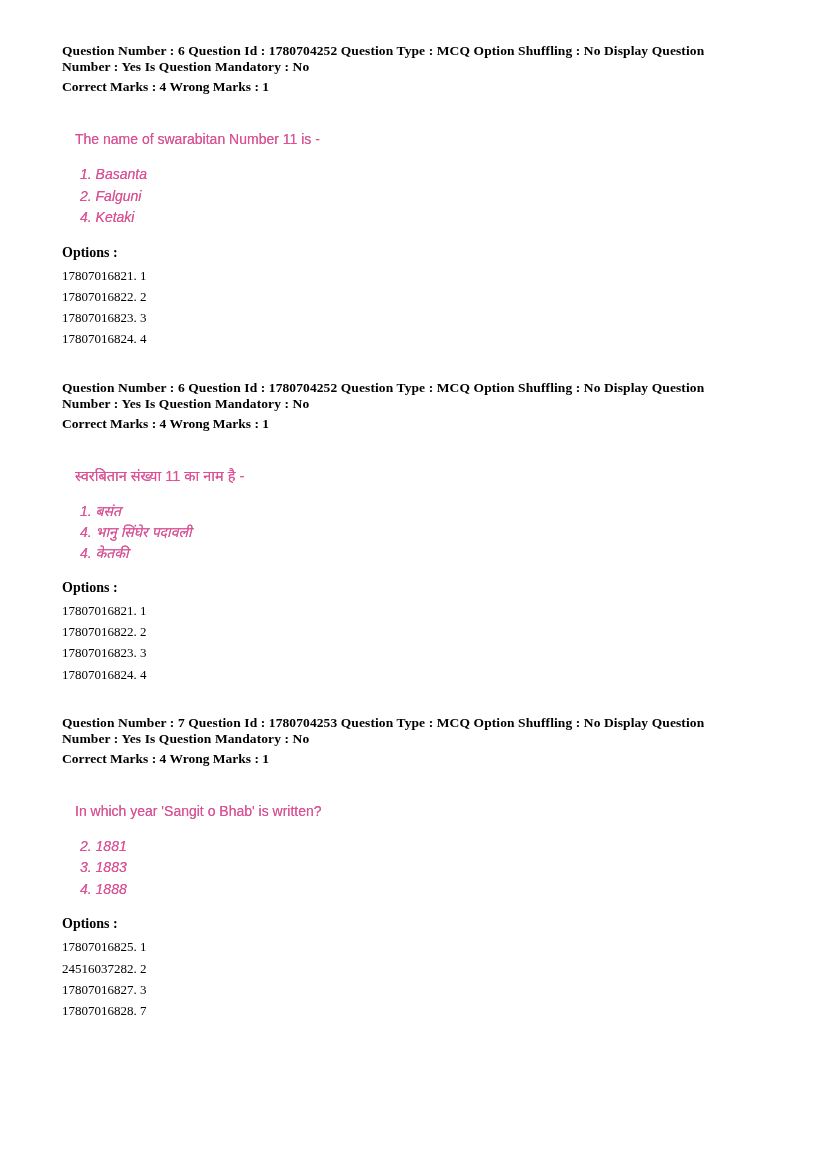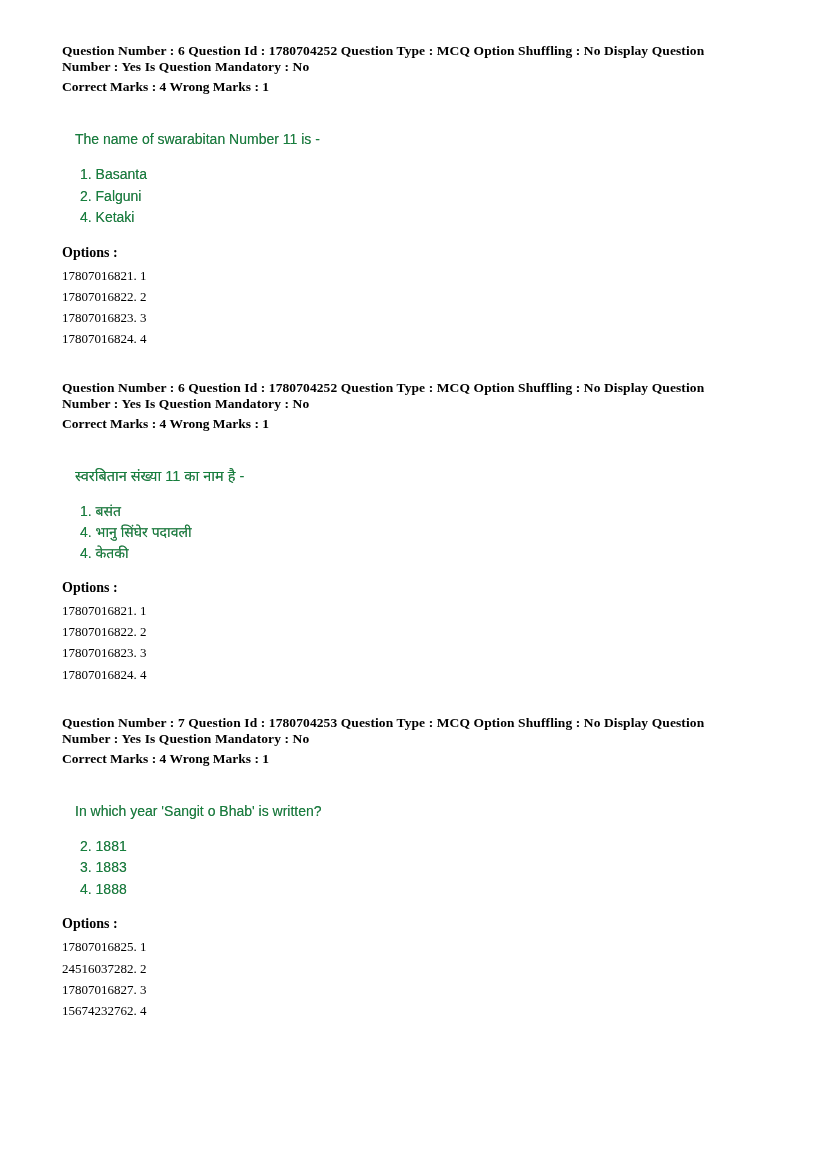--- a/index.html
+++ b/index.html
@@ -33,31 +33,32 @@
   .marks {
     font-weight: bold;
     font-size: 13.5px;
     line-height: 16px;
     margin-top: 4px;
   }
   
   .qimage {
     margin-top: 34px;
     margin-left: 13px;
-    color: #15803d;
+    color: #ec4899;
     font-family: "Liberation Sans", "DejaVu Sans", sans-serif;
     font-size: 14px;
     text-shadow: 0 0 0.5px rgba(110,110,110,0.75);
   }
   .qtext {
     line-height: 20px;
   }
   .choices {
     margin-top: 15px;
     padding-left: 5px;
+    font-style: italic;
   }
   .choice {
     line-height: 21.5px;
   }
   .qimage.hindi .qtext {
     font-size: 14.5px;
   }
   .qimage.hindi .choice {
     line-height: 21px;
   }
@@ -138,17 +139,17 @@
         <div class="choice">2. 1881</div>
         <div class="choice">3. 1883</div>
         <div class="choice">4. 1888</div>
       </div>
     </div>
     <div class="options-label">Options :</div>
     <div class="option-ids">
       <div class="option-id">17807016825. 1</div>
       <div class="option-id">24516037282. 2</div>
       <div class="option-id">17807016827. 3</div>
-      <div class="option-id">15674232762. 4</div>
+      <div class="option-id">17807016828. 7</div>
     </div>
   </section>
 
 </div>
 
 </body></html>

